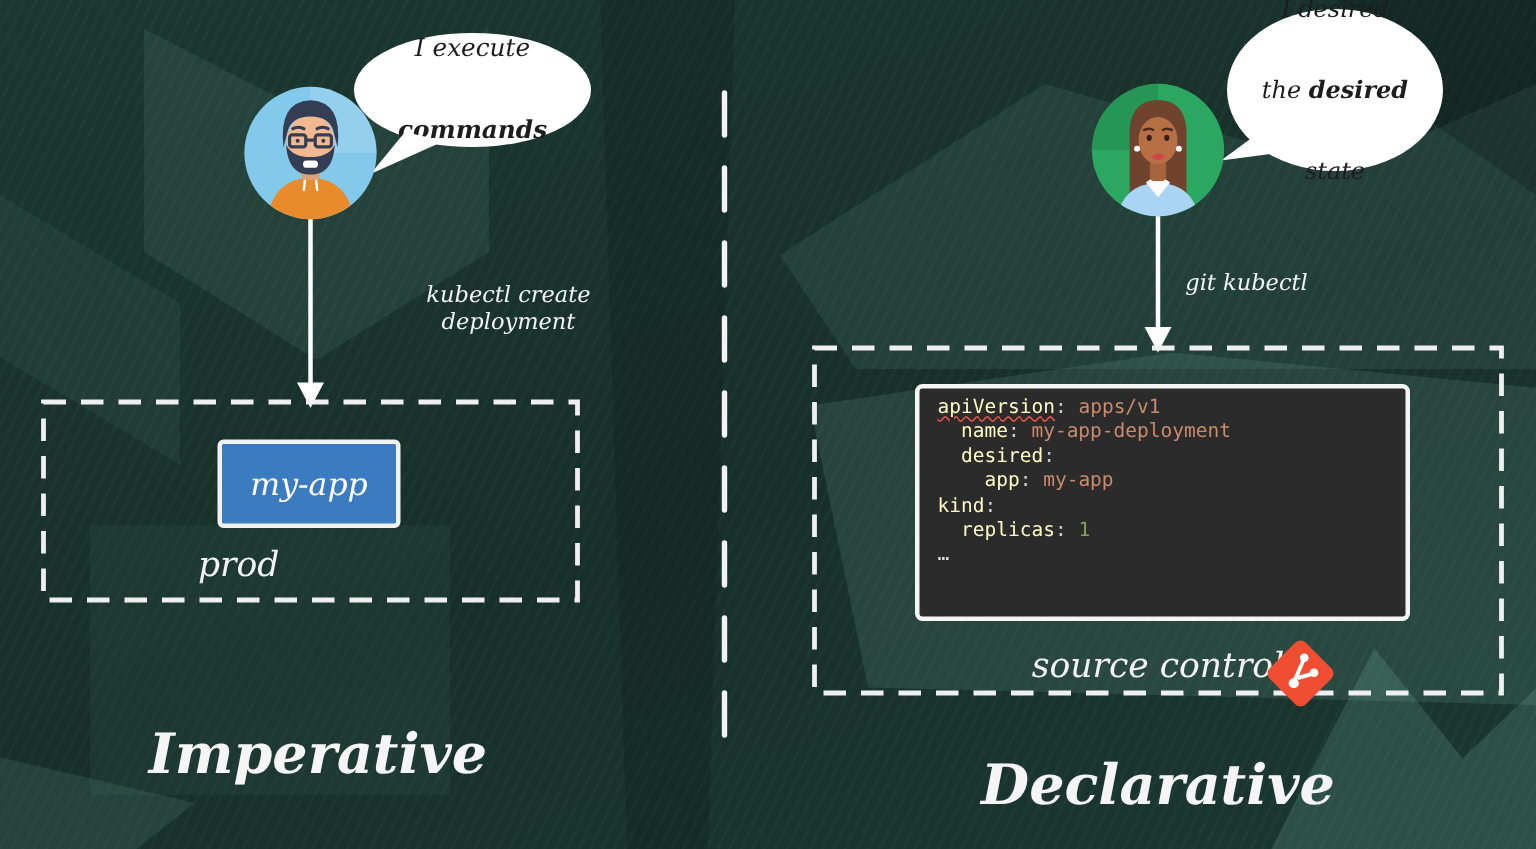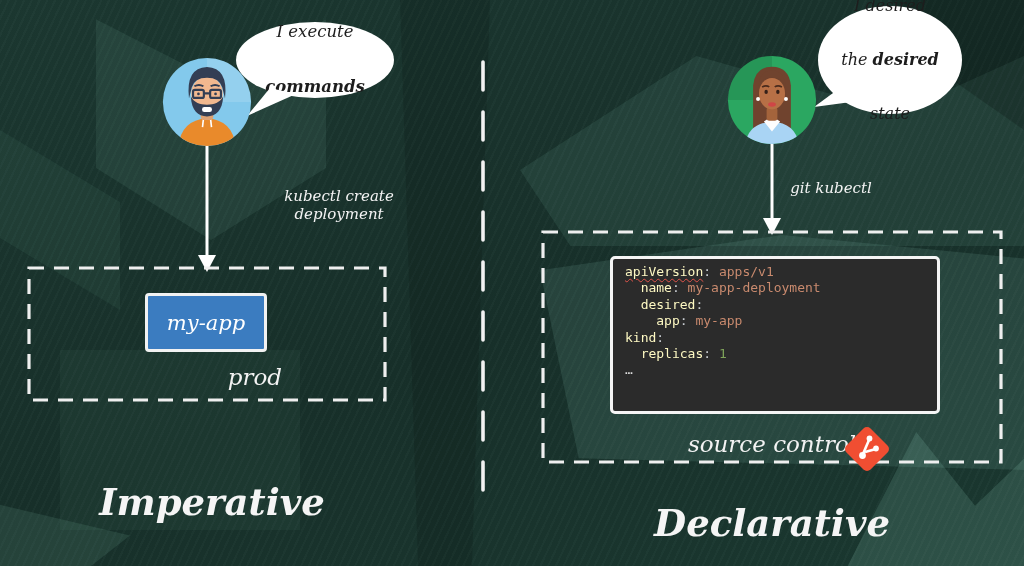--- a/index.html
+++ b/index.html
@@ -55,21 +55,21 @@
   .cmd-left  { left:210px; top:187px; width:210px;padding-left:48px; }
   .cmd-right { left:776px; top:179px; width:110px; }
 
   .app-box {
     position:absolute; z-index:4; left:145px; top:293px; width:122px; height:59px;
     background:#3b7cc0; border:3px solid #f2f2f2; border-radius:4px;
     display:flex; align-items:center; justify-content:center;
     color:#ffffff; font-size:21px;
   }
   .env-label { position:absolute; z-index:4; left:132px; top:364px; width:150px;
-               text-align:right; color:#f3f3f3; font-size:23px; }
+               text-align:left; color:#f3f3f3; font-size:23px; }
 
   .code-box {
     position:absolute; z-index:4; left:610px; top:256px; width:330px; height:158px;
     background:#2b2b2b; border:3px solid #f5f5f5; border-radius:5px;
     padding:5px 12px; font-family:"DejaVu Sans Mono", monospace;
     font-size:13px; line-height:16.4px;
   }
   .code-line { white-space:pre; }
   .code-line .k { color:#fef9c3; }
   .code-line .s { color:#c8ccd1; }

